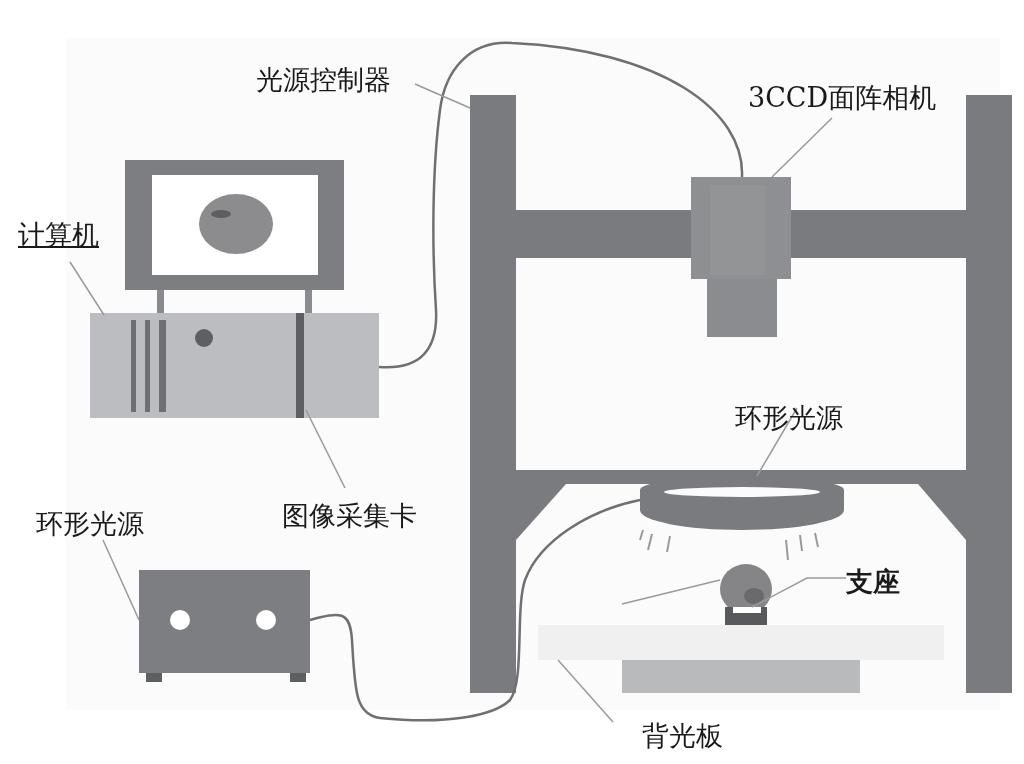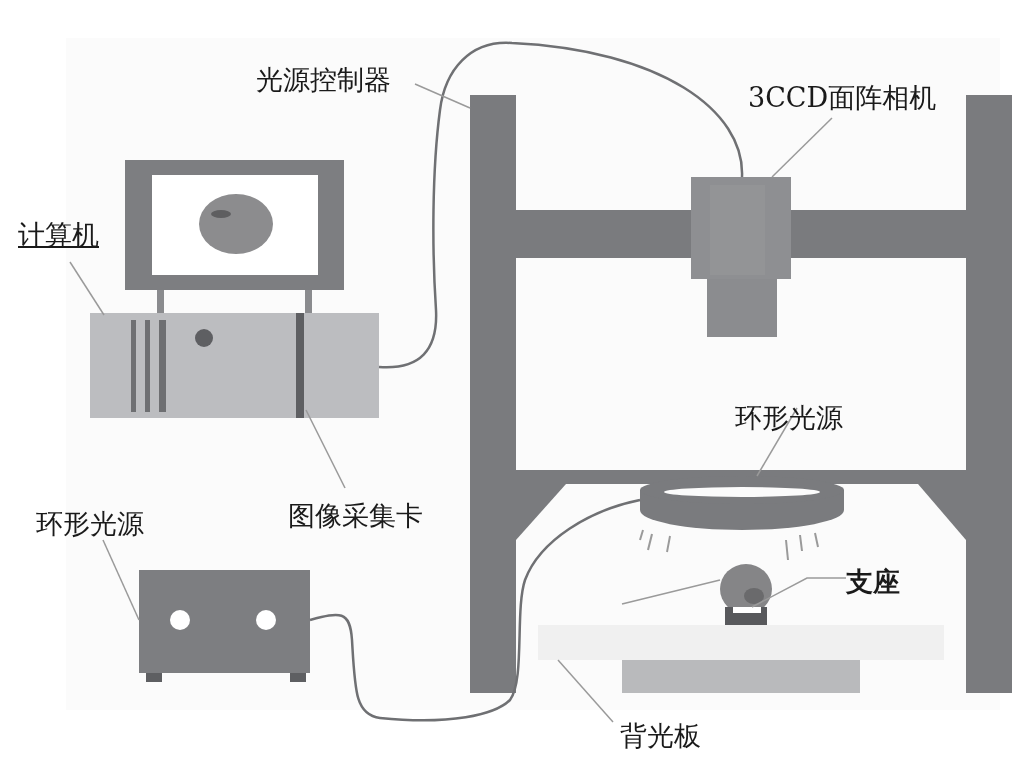--- a/index.html
+++ b/index.html
@@ -105,15 +105,15 @@
     <polyline points="752,607 807,578 846,578" fill="none"></polyline>
     <line x1="558" y1="660" x2="613" y2="722"></line>
   </g>
 </svg>
 
 <div class="lbl" style="left:256px; top:66px;">光源控制器</div>
 <div class="lbl" style="left:748px; top:84px;">3CCD面阵相机</div>
 <div class="lbl" style="left:18px; top:221px;text-decoration:underline;">计算机</div>
 <div class="lbl" style="left:735px; top:372px;margin-top:32px;">环形光源</div>
 <div class="lbl" style="left:36px; top:510px;">环形光源</div>
-<div class="lbl" style="left:288px; top:502px;">图像采集卡</div>
+<div class="lbl" style="left:282px; top:502px;">图像采集卡</div>
 <div class="lbl" style="left:846px; top:568px;font-weight:bold;">支座</div>
-<div class="lbl" style="left:620px; top:722px;">背光板</div>
+<div class="lbl" style="left:642px; top:722px;">背光板</div>
 
 </body></html>

